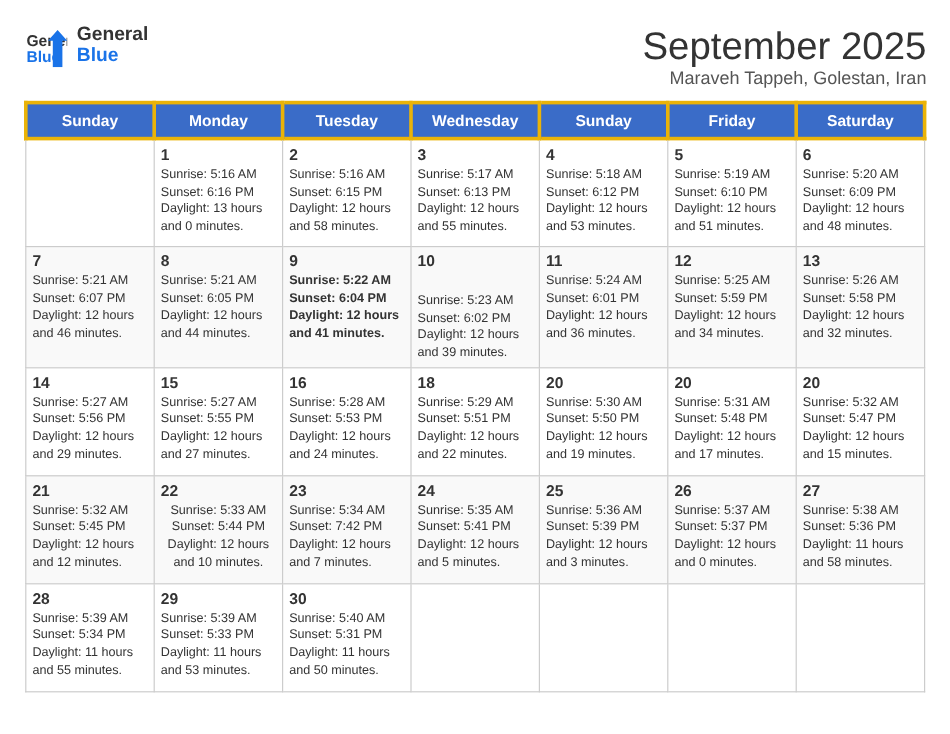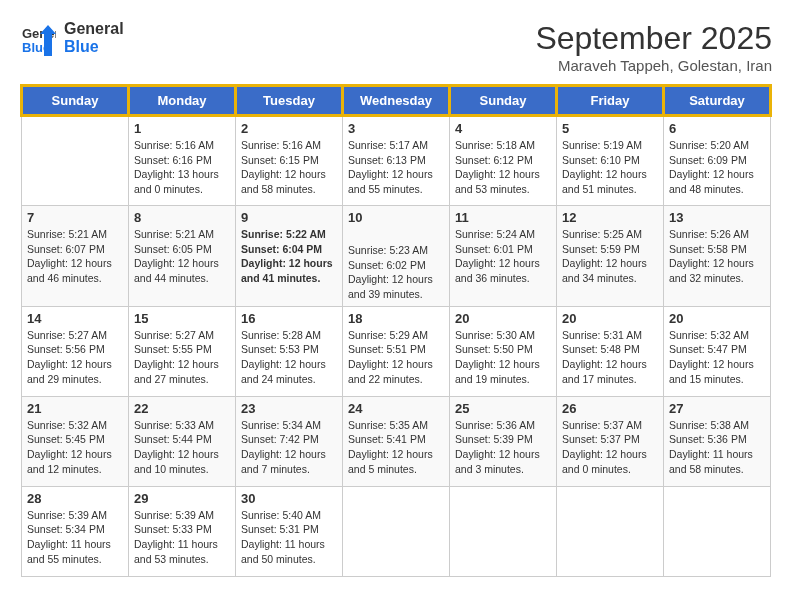--- a/index.html
+++ b/index.html
@@ -263,21 +263,21 @@
       <tr>
         <td>
           <span class="day-num">21</span>
           <div class="day-info" style="white-space: pre-line;">Sunrise: 5:32 AM
 Sunset: 5:45 PM
 Daylight: 12 hours
 and 12 minutes.</div>
         </td>
         <td>
           <span class="day-num">22</span>
-          <div class="day-info" style="white-space: pre-line;">Sunrise: 5:33 AM
+          <div class="day-info" style="white-space: pre-line; text-align: center;">Sunrise: 5:33 AM
 Sunset: 5:44 PM
 Daylight: 12 hours
 and 10 minutes.</div>
         </td>
         <td>
           <span class="day-num">23</span>
           <div class="day-info" style="white-space: pre-line;">Sunrise: 5:34 AM
 Sunset: 7:42 PM
 Daylight: 12 hours
 and 7 minutes.</div>

